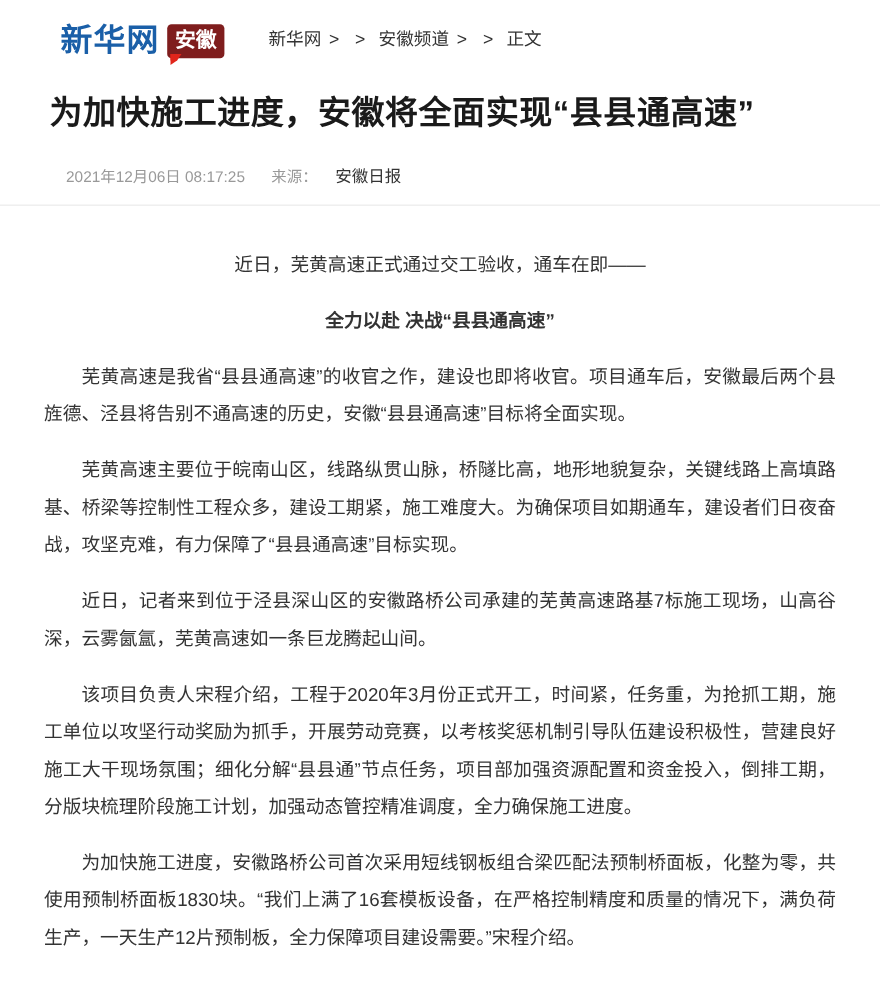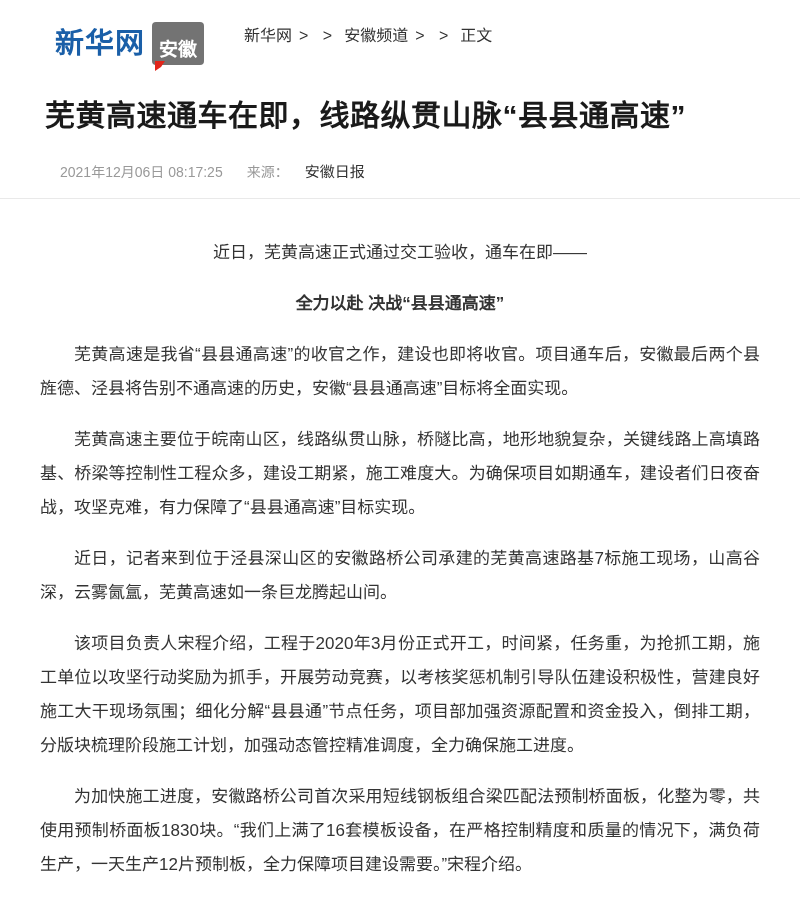--- a/index.html
+++ b/index.html
@@ -25,26 +25,26 @@
   .logo-text {
     color: #1a5fa8;
     font-size: 29px;
     font-weight: 900;
     letter-spacing: 1px;
     line-height: 1;
   }
   .logo-badge {
     position: relative;
     margin-left: 7px;
-    background: #737373;
+    background: #7f1d1d;
     color: #fff;
     font-size: 19px;
     font-weight: 700;
     line-height: 1;
-    padding: 18px 7px 6px;
+    padding: 6px 7px 6px;
     border-radius: 4px;
   }
   .logo-badge::after {
     content: "";
     position: absolute;
     left: 3px;
     bottom: -6px;
     width: 0; height: 0;
     border: 4px solid transparent;
     border-top: 6px solid #e1251b;
@@ -106,21 +106,21 @@
 <header class="site-header">
   <div class="logo">
     <span class="logo-text">新华网</span>
     <span class="logo-badge">安徽</span>
   </div>
   <nav class="breadcrumb">
     <a>新华网</a><span class="sep">&gt; &gt;</span><a>安徽频道</a><span class="sep">&gt; &gt;</span><span>正文</span>
   </nav>
 </header>
 
-<h1 class="page-title">芜黄高速通车在即，线路纵贯山脉“县县通高速”</h1>
+<h1 class="page-title">为加快施工进度，安徽将全面实现“县县通高速”</h1>
 
 <div class="meta">
   <span>2021年12月06日 08:17:25</span><span class="source-label">来源：</span><span class="source-name">安徽日报</span>
 </div>
 
 <hr class="divider">
 
 <article class="article-body">
   <p class="p-center">近日，芜黄高速正式通过交工验收，通车在即——</p>
   <p class="p-center-bold">全力以赴 决战“县县通高速”</p>

